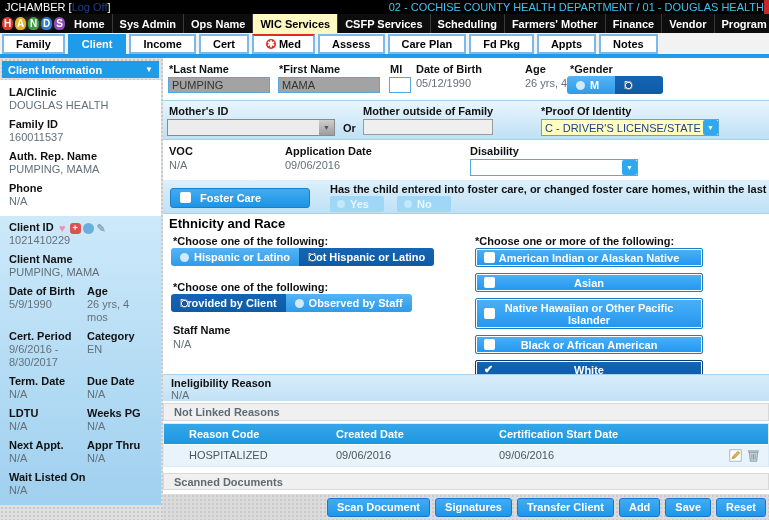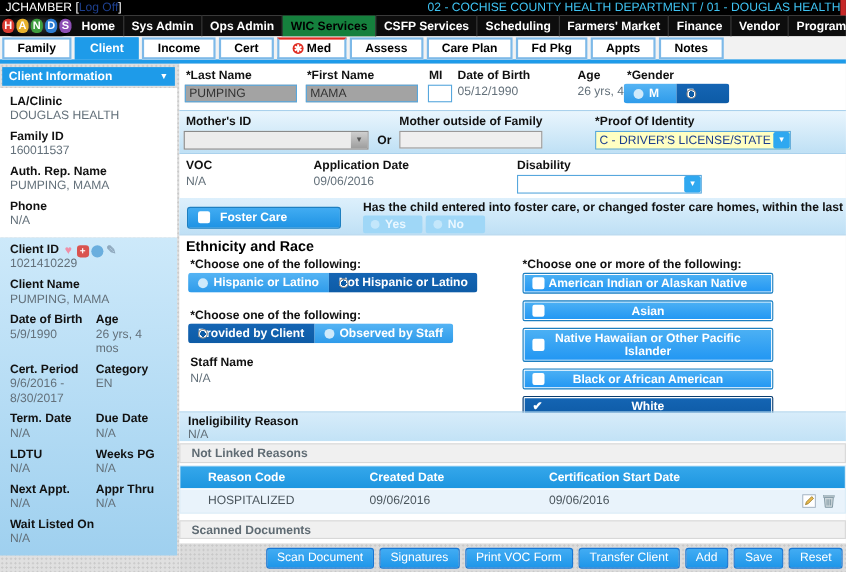--- a/index.html
+++ b/index.html
@@ -11,21 +11,21 @@
   .titlebar .logoff { color:#1d3f8e; }
   .titlebar .facility { color:#3fc3f2; white-space:nowrap; overflow:hidden; }
   .titlebar .corner { position:absolute; right:0; top:0; width:5px; height:14px; background:#c62828; }
 
   
   .menubar { height:19px; background:#0d0d0d; display:flex; align-items:stretch; color:#fff; font-weight:bold; }
   .logo { width:93px; display:flex; align-items:center; justify-content:center; gap:2px; background:radial-gradient(ellipse at center,#3c3c3c 0%,#000 80%); border-radius:10px; margin:0 2px; }
   .logo b { font-size:10px; width:11px; height:13px; line-height:13px; text-align:center; color:#fff; border-radius:45% 45% 40% 40%; display:inline-block; }
   .l1{background:#d93b30;} .l2{background:#e8b22c;} .l3{background:#3e9e3e;} .l4{background:#2d7dd2;} .l5{background:#8e4fb5;}
   .menu-item { padding:0 7px; display:flex; align-items:center; border-right:1px solid #3a3a3a; white-space:nowrap; cursor:pointer; }
-  .menu-item.active { background:#15803d; color:#000; }
+  .menu-item.active { background:#fef9c3; color:#000; }
 
   
   .tabwrap { background:#f2f2f2; border-bottom:4px solid #1e9be9; height:25px; display:flex; align-items:flex-start; padding:1px 0 16px 2px; gap:3px; }
   .tab { border:2px solid #7db9e8; background:#fff; font-weight:bold; padding:2px 12px; cursor:pointer; display:flex; align-items:center; gap:3px; height:20px; }
   .tab.active { background:#1e9be9; border-color:#1e9be9; color:#fff; }
   .tab.med { border-top:2px solid #e02b20; }
   .med-ic { width:10px; height:10px; background:#e02b20; border-radius:50%; color:#fff; font-size:9px; line-height:10px; text-align:center; font-weight:bold; display:inline-block; }
 
   
   .content { display:flex; height:462px; background:#e0e0e0; background-image:radial-gradient(#c9c9c9 0.8px, transparent 0.9px); background-size:4px 4px; }
@@ -73,42 +73,42 @@
   .toggle { position:absolute; display:flex; height:18px; border-radius:3px; overflow:hidden; cursor:pointer; }
   .tg { display:flex; align-items:center; gap:5px; padding:0 9px; color:#fff; font-weight:bold; white-space:nowrap; }
   .tg.light { background:linear-gradient(#55b4f4,#2e9bea); }
   .tg.dark  { background:linear-gradient(#1565b4,#0d5ba6); }
   .rdo { width:9px; height:9px; border-radius:50%; background:#cfeafb; flex:none; }
   .rdo.sel { background:radial-gradient(circle,#0d5ba6 0 2.5px,#fff 2.6px); }
 
   .fc-btn { position:absolute; width:140px; height:20px; background:linear-gradient(#41acf2,#1f93e4); border:1px solid #1d7fc0; border-radius:3px; color:#fff; font-weight:bold; display:flex; align-items:center; gap:9px; padding-left:9px; cursor:pointer; }
   .chkbox { width:11px; height:11px; background:#fff; border-radius:2px; flex:none; }
   .question { position:absolute; font-weight:bold; color:#111; white-space:nowrap; }
-  .yn { position:absolute; display:flex; gap:3px; }
+  .yn { position:absolute; display:flex; gap:13px; }
   .yn-btn { width:54px; height:16px; background:#9fd7f7; border-radius:2px; color:#eaf7ff; font-weight:bold; display:flex; align-items:center; gap:5px; padding-left:7px; }
   .yn-rdo { width:8px; height:8px; border-radius:50%; background:#c4e7fb; }
 
   .eth-title { position:absolute; left:6px; top:2px; font-size:13px; font-weight:bold; }
   .race-btn { position:absolute; left:312px; width:228px; background:linear-gradient(#4db1f4,#2196f3); border:1px solid #1d7fc0; box-shadow:inset 0 0 0 1px #fff; border-radius:2px; color:#fff; font-weight:bold; text-align:center; display:flex; align-items:center; justify-content:center; padding:0 22px; cursor:pointer; }
   .race-btn .chkbox { position:absolute; left:8px; }
   .race-btn.checked { background:linear-gradient(#1565b4,#0d5ba6); border-color:#0a3d70; }
   .race-btn .tick { position:absolute; left:8px; color:#fff; font-weight:bold; font-size:11px; }
 
   .gray-bar { height:18px; margin-top:2px; background:#f0f0f0; border:1px solid #d8d8d8; color:#5f6b73; font-weight:bold; display:flex; align-items:center; padding-left:10px; }
   .tbl { margin-top:2px; background:#d9ebf7; padding:1px; }
   .thead { height:20px; background:linear-gradient(#35a7ea,#1e96e0); color:#fff; font-weight:bold; display:flex; align-items:center; }
   .trow { height:22px; background:#e9f3fb; border-top:1px solid #fff; display:flex; align-items:center; color:#4a555c; }
   .c1 { width:172px; padding-left:25px; flex:none; }
   .c2 { width:163px; flex:none; }
   .c3 { flex:1; }
   .c4 { width:46px; flex:none; display:flex; gap:5px; justify-content:flex-end; padding-right:8px; }
   .c4 svg { cursor:pointer; }
 
   .actions { margin-top:4px; height:26px; background:#dcdcdc; background-image:radial-gradient(#c9c9c9 0.8px, transparent 0.9px); background-size:4px 4px; display:flex; justify-content:flex-end; align-items:center; gap:5px; padding-right:3px; }
-  .abtn { height:19px; background:linear-gradient(#42acf3,#1e96e9); border:1px solid #1976d2; border-radius:3px; color:#fff; font-weight:normal; font-size:11px; padding:0 9px; cursor:pointer; font-family:"Liberation Sans",sans-serif; }
+  .abtn { height:19px; background:linear-gradient(#42acf3,#1e96e9); border:1px solid #1976d2; border-radius:3px; color:#fff; font-weight:bold; font-size:11px; padding:0 9px; cursor:pointer; font-family:"Liberation Sans",sans-serif; }
 </style>
 </head>
 <body>
 
 <div class="titlebar">
   <div>
     <span>JCHAMBER [</span><span class="logoff">Log Off</span><span>]</span>
   </div>
   <div class="facility">02 - COCHISE COUNTY HEALTH DEPARTMENT / 01 - DOUGLAS HEALTH</div>
   <div class="corner"></div>
@@ -117,25 +117,25 @@
 <div class="menubar">
   <div class="logo">
     <b class="l1">H</b>
       <b class="l2">A</b>
       <b class="l3">N</b>
       <b class="l4">D</b>
       <b class="l5">S</b>
   </div>
   <div class="menu-item">Home</div>
   <div class="menu-item">Sys Admin</div>
-  <div class="menu-item">Ops Admin</div>
+  <div class="menu-item">Ops Name</div>
   <div class="menu-item active">WIC Services</div>
   <div class="menu-item">CSFP Services</div>
   <div class="menu-item">Scheduling</div>
-  <div class="menu-item">Farmers' Market</div>
+  <div class="menu-item">Farmers' Mother</div>
   <div class="menu-item">Finance</div>
   <div class="menu-item">Vendor</div>
   <div class="menu-item">Program Integrity</div>
 
 </div>
 
 <div class="tabwrap">
   <div class="tab">Family</div>
   <div class="tab active">Client</div>
   <div class="tab">Income</div>
@@ -401,21 +401,20 @@
             </svg>
         </div>
       </div>
     </div>
 
     <div class="gray-bar" style="margin-top:6px;">Scanned Documents</div>
 
     <div class="actions">
       <button class="abtn">Scan Document</button>
       <button class="abtn">Signatures</button>
-      <button class="abtn">Print VOC Form</button>
       <button class="abtn">Transfer Client</button>
       <button class="abtn">Add</button>
       <button class="abtn">Save</button>
       <button class="abtn">Reset</button>
     </div>
 
   </div>
 </div>
 
 </body></html>

